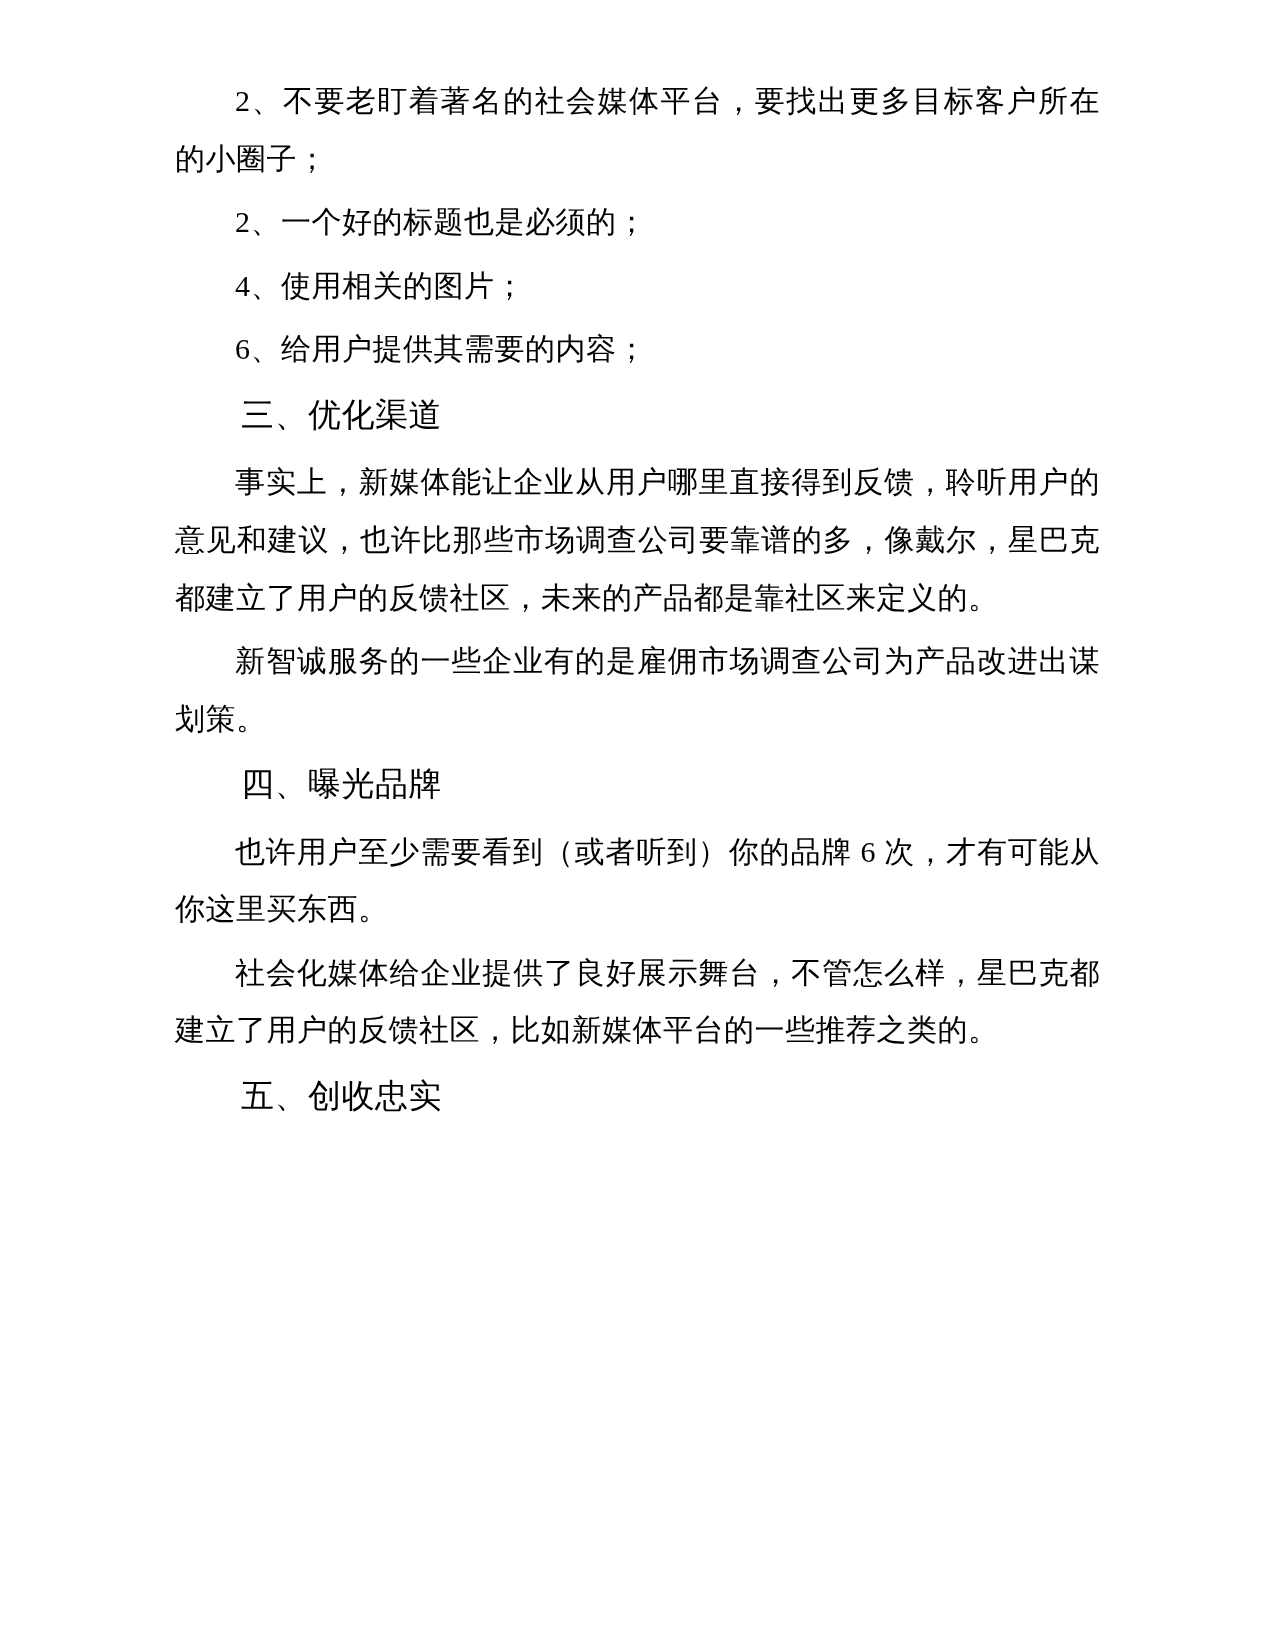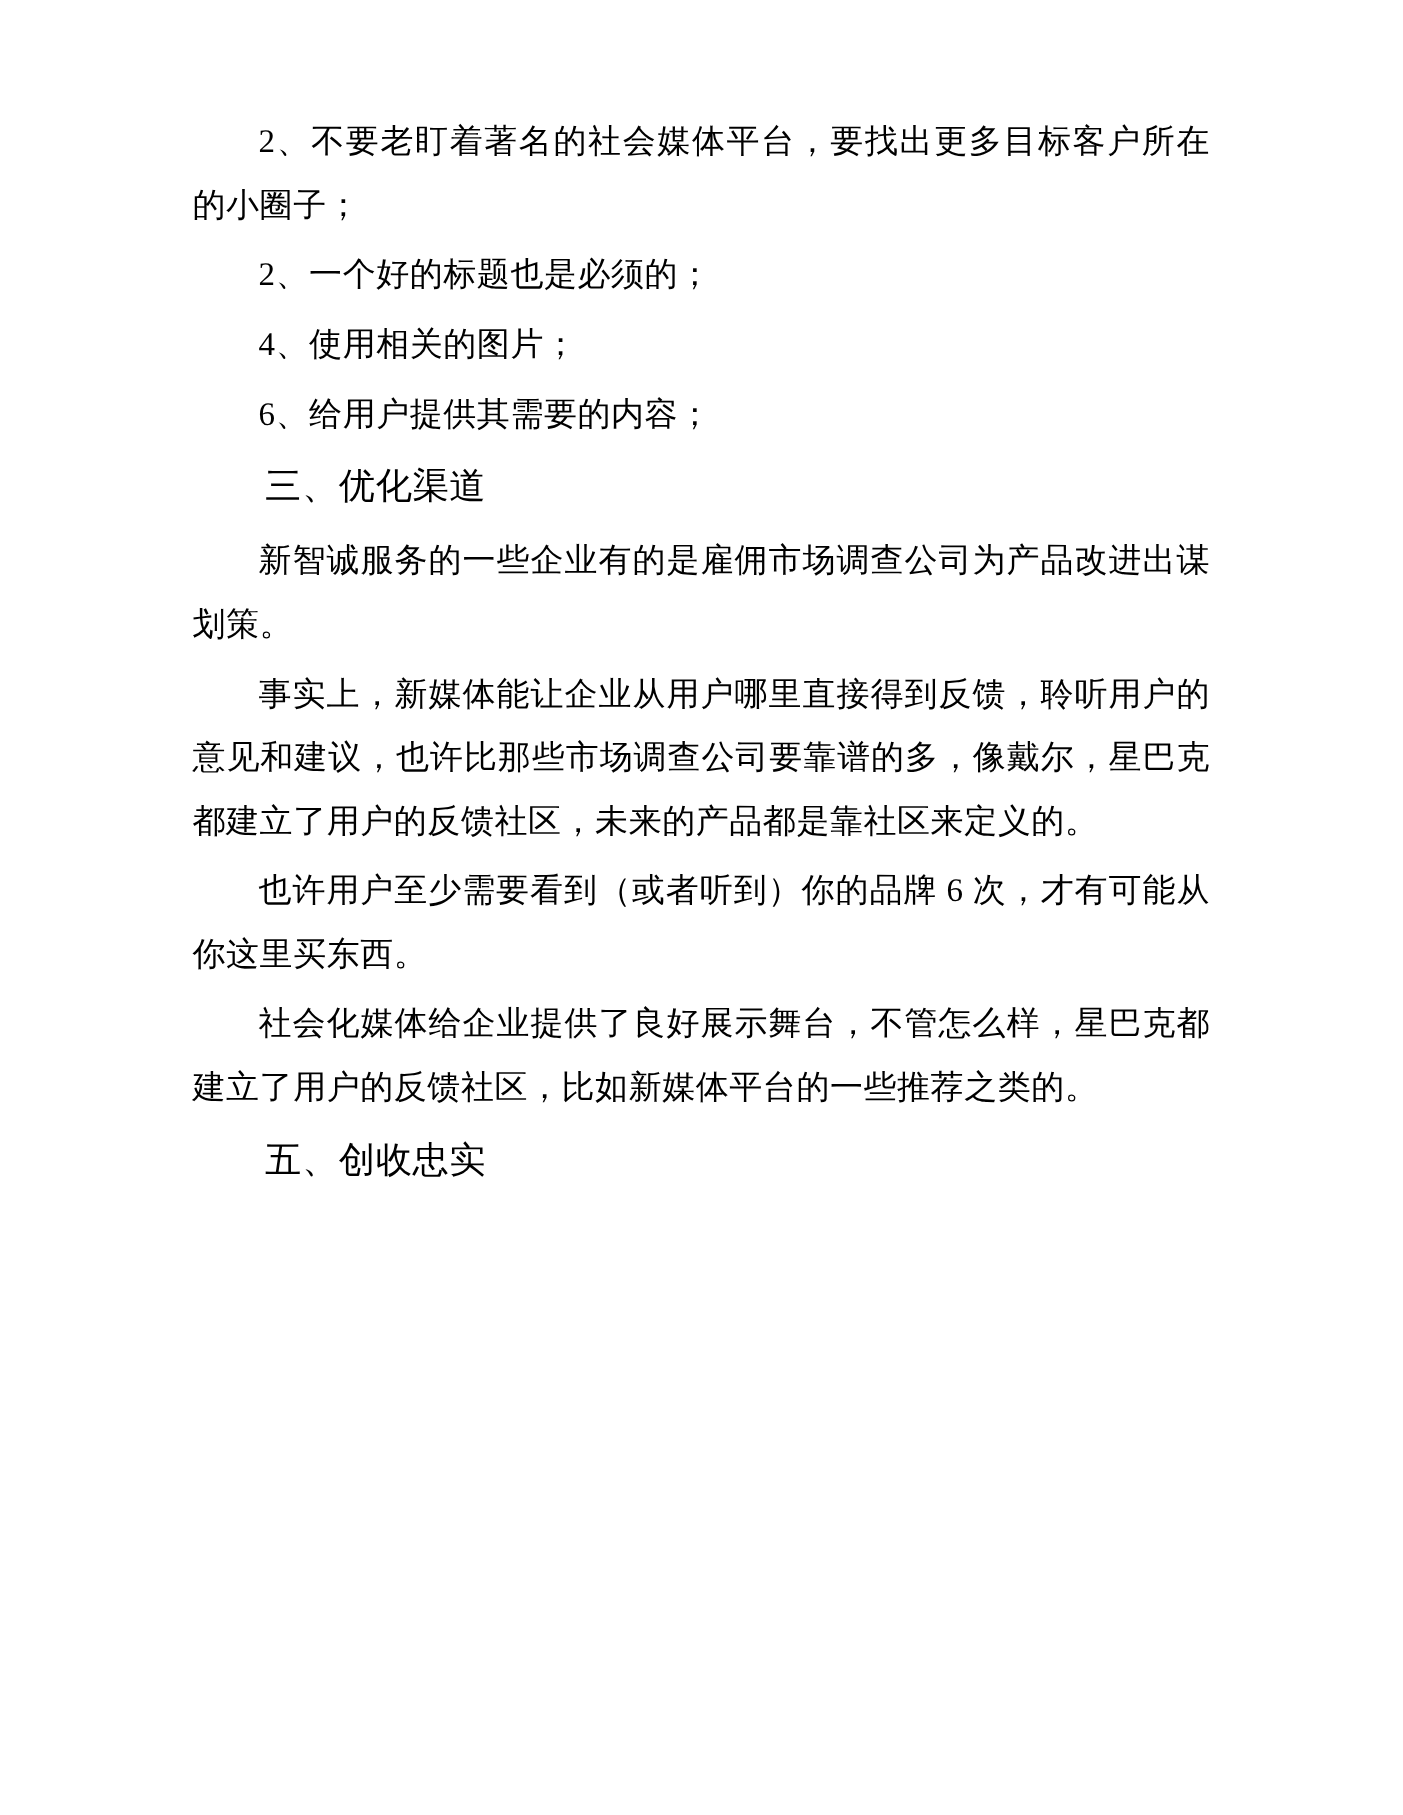--- a/index.html
+++ b/index.html
@@ -7,21 +7,21 @@
     padding: 0;
     background: #ffffff;
   }
   .page {
     width: 1275px;
     height: 1650px;
     margin: 0 auto;
     background: #ffffff;
     position: relative;
     box-sizing: border-box;
-    padding: 100px 175px 0 175px;
+    padding: 72px 175px 0 175px;
     font-family: "Liberation Serif", "DejaVu Serif", serif;
     color: #000000;
   }
   .doc-body {
     font-size: 30px;
     line-height: 1.92;
     text-align: justify;
     letter-spacing: 0.5px;
   }
   .para {
@@ -42,22 +42,23 @@
 
 <div class="page">
   <div class="doc-body">
 
     <p class="para">2、不要老盯着著名的社会媒体平台，要找出更多目标客户所在的小圈子；</p>
     <p class="para">2、一个好的标题也是必须的；</p>
     <p class="para">4、使用相关的图片；</p>
     <p class="para">6、给用户提供其需要的内容；</p>
 
     <p class="heading">三、优化渠道</p>
+    <p class="para">事实上，新媒体能让企业从用户哪里直接得到反馈，聆听用户的意见和建议，也许比那些市场调查公司要靠谱的多，像戴尔，星巴克都建立了用户的反馈社区，未来的产品都是靠社区来定义的。</p>
     <p class="para">新智诚服务的一些企业有的是雇佣市场调查公司为产品改进出谋划策。</p>
-    <p class="para">事实上，新媒体能让企业从用户哪里直接得到反馈，聆听用户的意见和建议，也许比那些市场调查公司要靠谱的多，像戴尔，星巴克都建立了用户的反馈社区，未来的产品都是靠社区来定义的。</p>
 
+    <p class="heading">四、曝光品牌</p>
     <p class="para">也许用户至少需要看到（或者听到）你的品牌 6 次，才有可能从你这里买东西。</p>
     <p class="para">社会化媒体给企业提供了良好展示舞台，不管怎么样，星巴克都建立了用户的反馈社区，比如新媒体平台的一些推荐之类的。</p>
 
     <p class="heading">五、创收忠实</p>
 
   </div>
 </div>
 
 </body></html>

